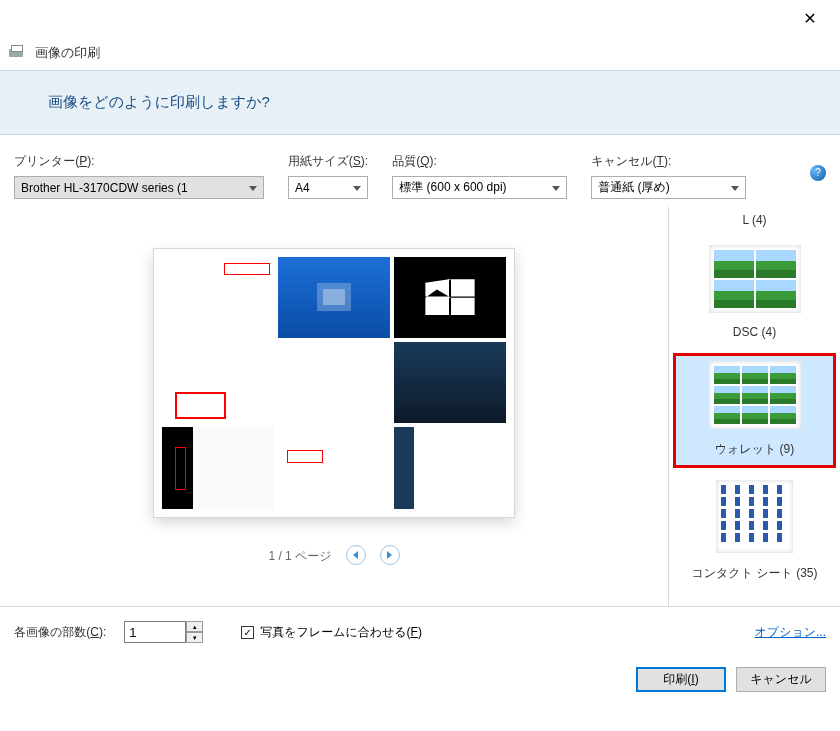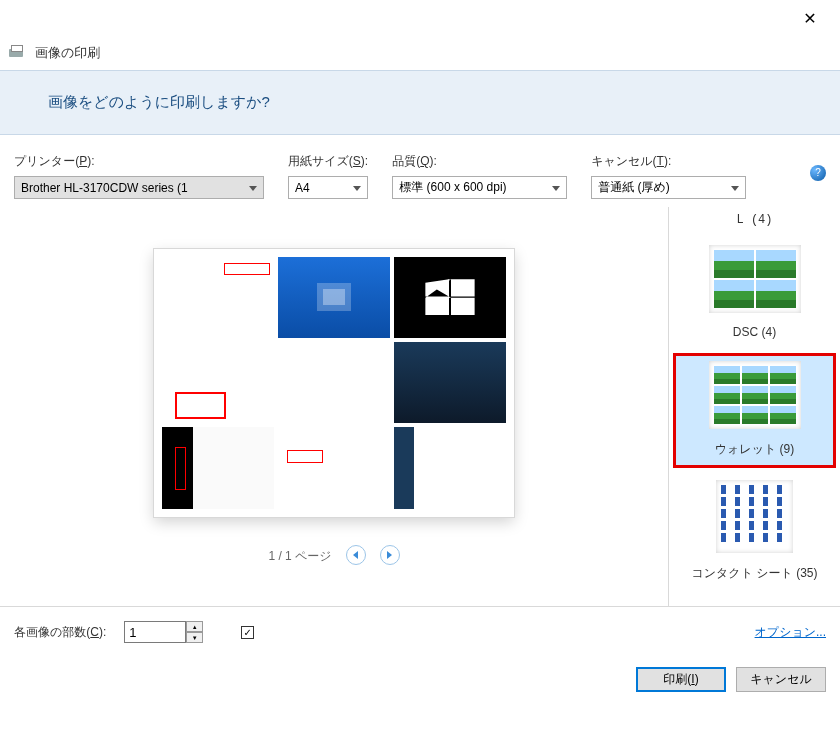--- a/index.html
+++ b/index.html
@@ -59,21 +59,21 @@
 .layout-item { padding: 8px 4px 10px; text-align:center; cursor:pointer; }
 .layout-item.selected { background:#cde8ff; border: 3px solid #e30000; margin: 4px; padding: 5px 1px 7px; }
 .layout-thumb { display:inline-block; background:#fff; box-shadow: inset 0 0 5px rgba(0,0,0,.18); padding:5px; }
 .layout-thumb .grid { display:grid; gap:2px; }
 .cell { background: linear-gradient(180deg,#a8d8ff 0 40%, #3a9b3a 40% 70%, #2a7a2a 70% 100%); }
 .cell.tiny { width:5px; height:9px; background:#2a5ab0; }
 .lt-dsc .grid { grid-template-columns: repeat(2,40px); grid-template-rows: repeat(2,28px); }
 .lt-wallet .grid { grid-template-columns: repeat(3,26px); grid-template-rows: repeat(3,18px); }
 .lt-contact .grid { grid-template-columns: repeat(5,11px); grid-template-rows: repeat(7,auto); gap:3px; }
 .layout-label { margin-top: 12px; font-size: 12px; color:#333; }
-.lt-l .layout-label { margin-top: -2px; font-family: Liberation Mono, monospace; }
+.lt-l .layout-label { margin-top: -2px; }
 .bottom-row { display:flex; align-items:center; padding: 14px; gap: 18px; }
 .copies-label { color:#333; }
 .spinner { display:flex; }
 .spinner input { width: 62px; height:22px; border:1px solid #7a7a7a; padding: 0 4px; font-size:13px; }
 .spin-btns { display:flex; flex-direction:column; }
 .spin-btns button { width:17px; height:11px; border:1px solid #999; background:#f0f0f0; font-size:6px; line-height:1; padding:0; cursor:pointer; }
 .chk-wrap { display:flex; align-items:center; gap:6px; margin-left: 20px; }
 .chk { width:13px; height:13px; border:1px solid #333; display:flex; align-items:center; justify-content:center; font-size:10px; }
 .options-link { margin-left:auto; color:#0066cc; text-decoration:underline; cursor:pointer; }
 .footer { display:flex; justify-content:flex-end; gap:10px; padding: 10px 14px 14px; }
@@ -212,20 +212,21 @@
   <span class="copies-label"><span>各画像の部数(</span><u>C</u><span>):</span></span>
   <div class="spinner">
     <input type="text" value="1" style="">
     <div class="spin-btns">
       <button>▲</button>
       <button>▼</button>
     </div>
   </div>
   <label class="chk-wrap">
     <span class="chk">✓</span>
+    <span><span>写真をフレームに合わせる(</span><u>F</u><span>)</span></span>
   </label>
   <a class="options-link">オプション...</a>
 </div>
 
 <div class="footer">
   <button class="btn primary"><span>印刷(</span><u>I</u><span>)</span></button>
   <button class="btn">キャンセル</button>
 </div>
 
 </body></html>

